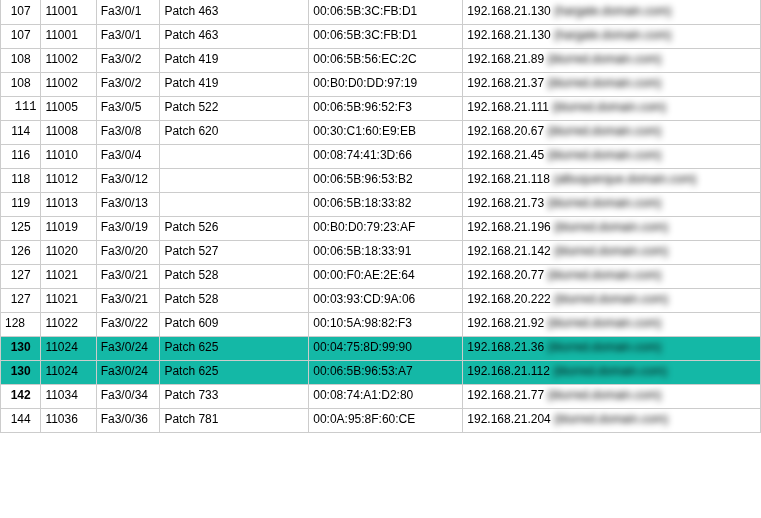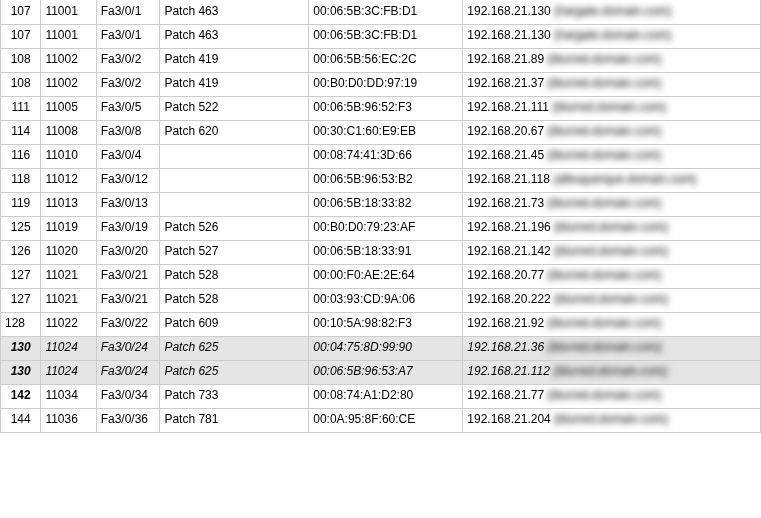--- a/index.html
+++ b/index.html
@@ -35,22 +35,21 @@
       border-right: 1px solid #ccc;
       border-left: 1px solid #ccc;
       vertical-align: middle;
       white-space: nowrap;
       overflow: hidden;
       text-overflow: ellipsis;
       height: 24px;
       line-height: 1.3;
     }
     tr.highlight-yellow td {
-      background-color: #e5e5e5;
-      font-style: italic;
+      background-color: #14b8a6;
     }
     tr.normal td {
       background-color: #fff;
     }
     .blurred {
       filter: blur(3px);
       user-select: none;
     }
     td.multiline {
       white-space: normal;
@@ -98,21 +97,21 @@
         </tr>
         <tr class="normal">
           <td style="text-align: center; font-weight: normal;">108</td>
           <td>11002</td>
           <td>Fa3/0/2</td>
           <td>Patch 419</td>
           <td>00:B0:D0:DD:97:19</td>
           <td>192.168.21.37 <span class="blurred">(blurred.domain.com)</span></td>
         </tr>
         <tr class="normal">
-          <td style="text-align: center; font-weight: normal;">111</td>
+          <td style="text-align: right; font-weight: normal; font-family: Liberation Mono, monospace;">111</td>
           <td>11005</td>
           <td>Fa3/0/5</td>
           <td>Patch 522</td>
           <td>00:06:5B:96:52:F3</td>
           <td>192.168.21.111 <span class="blurred">(blurred.domain.com)</span></td>
         </tr>
         <tr class="normal">
           <td style="text-align: center; font-weight: normal;">114</td>
           <td>11008</td>
           <td>Fa3/0/8</td>

